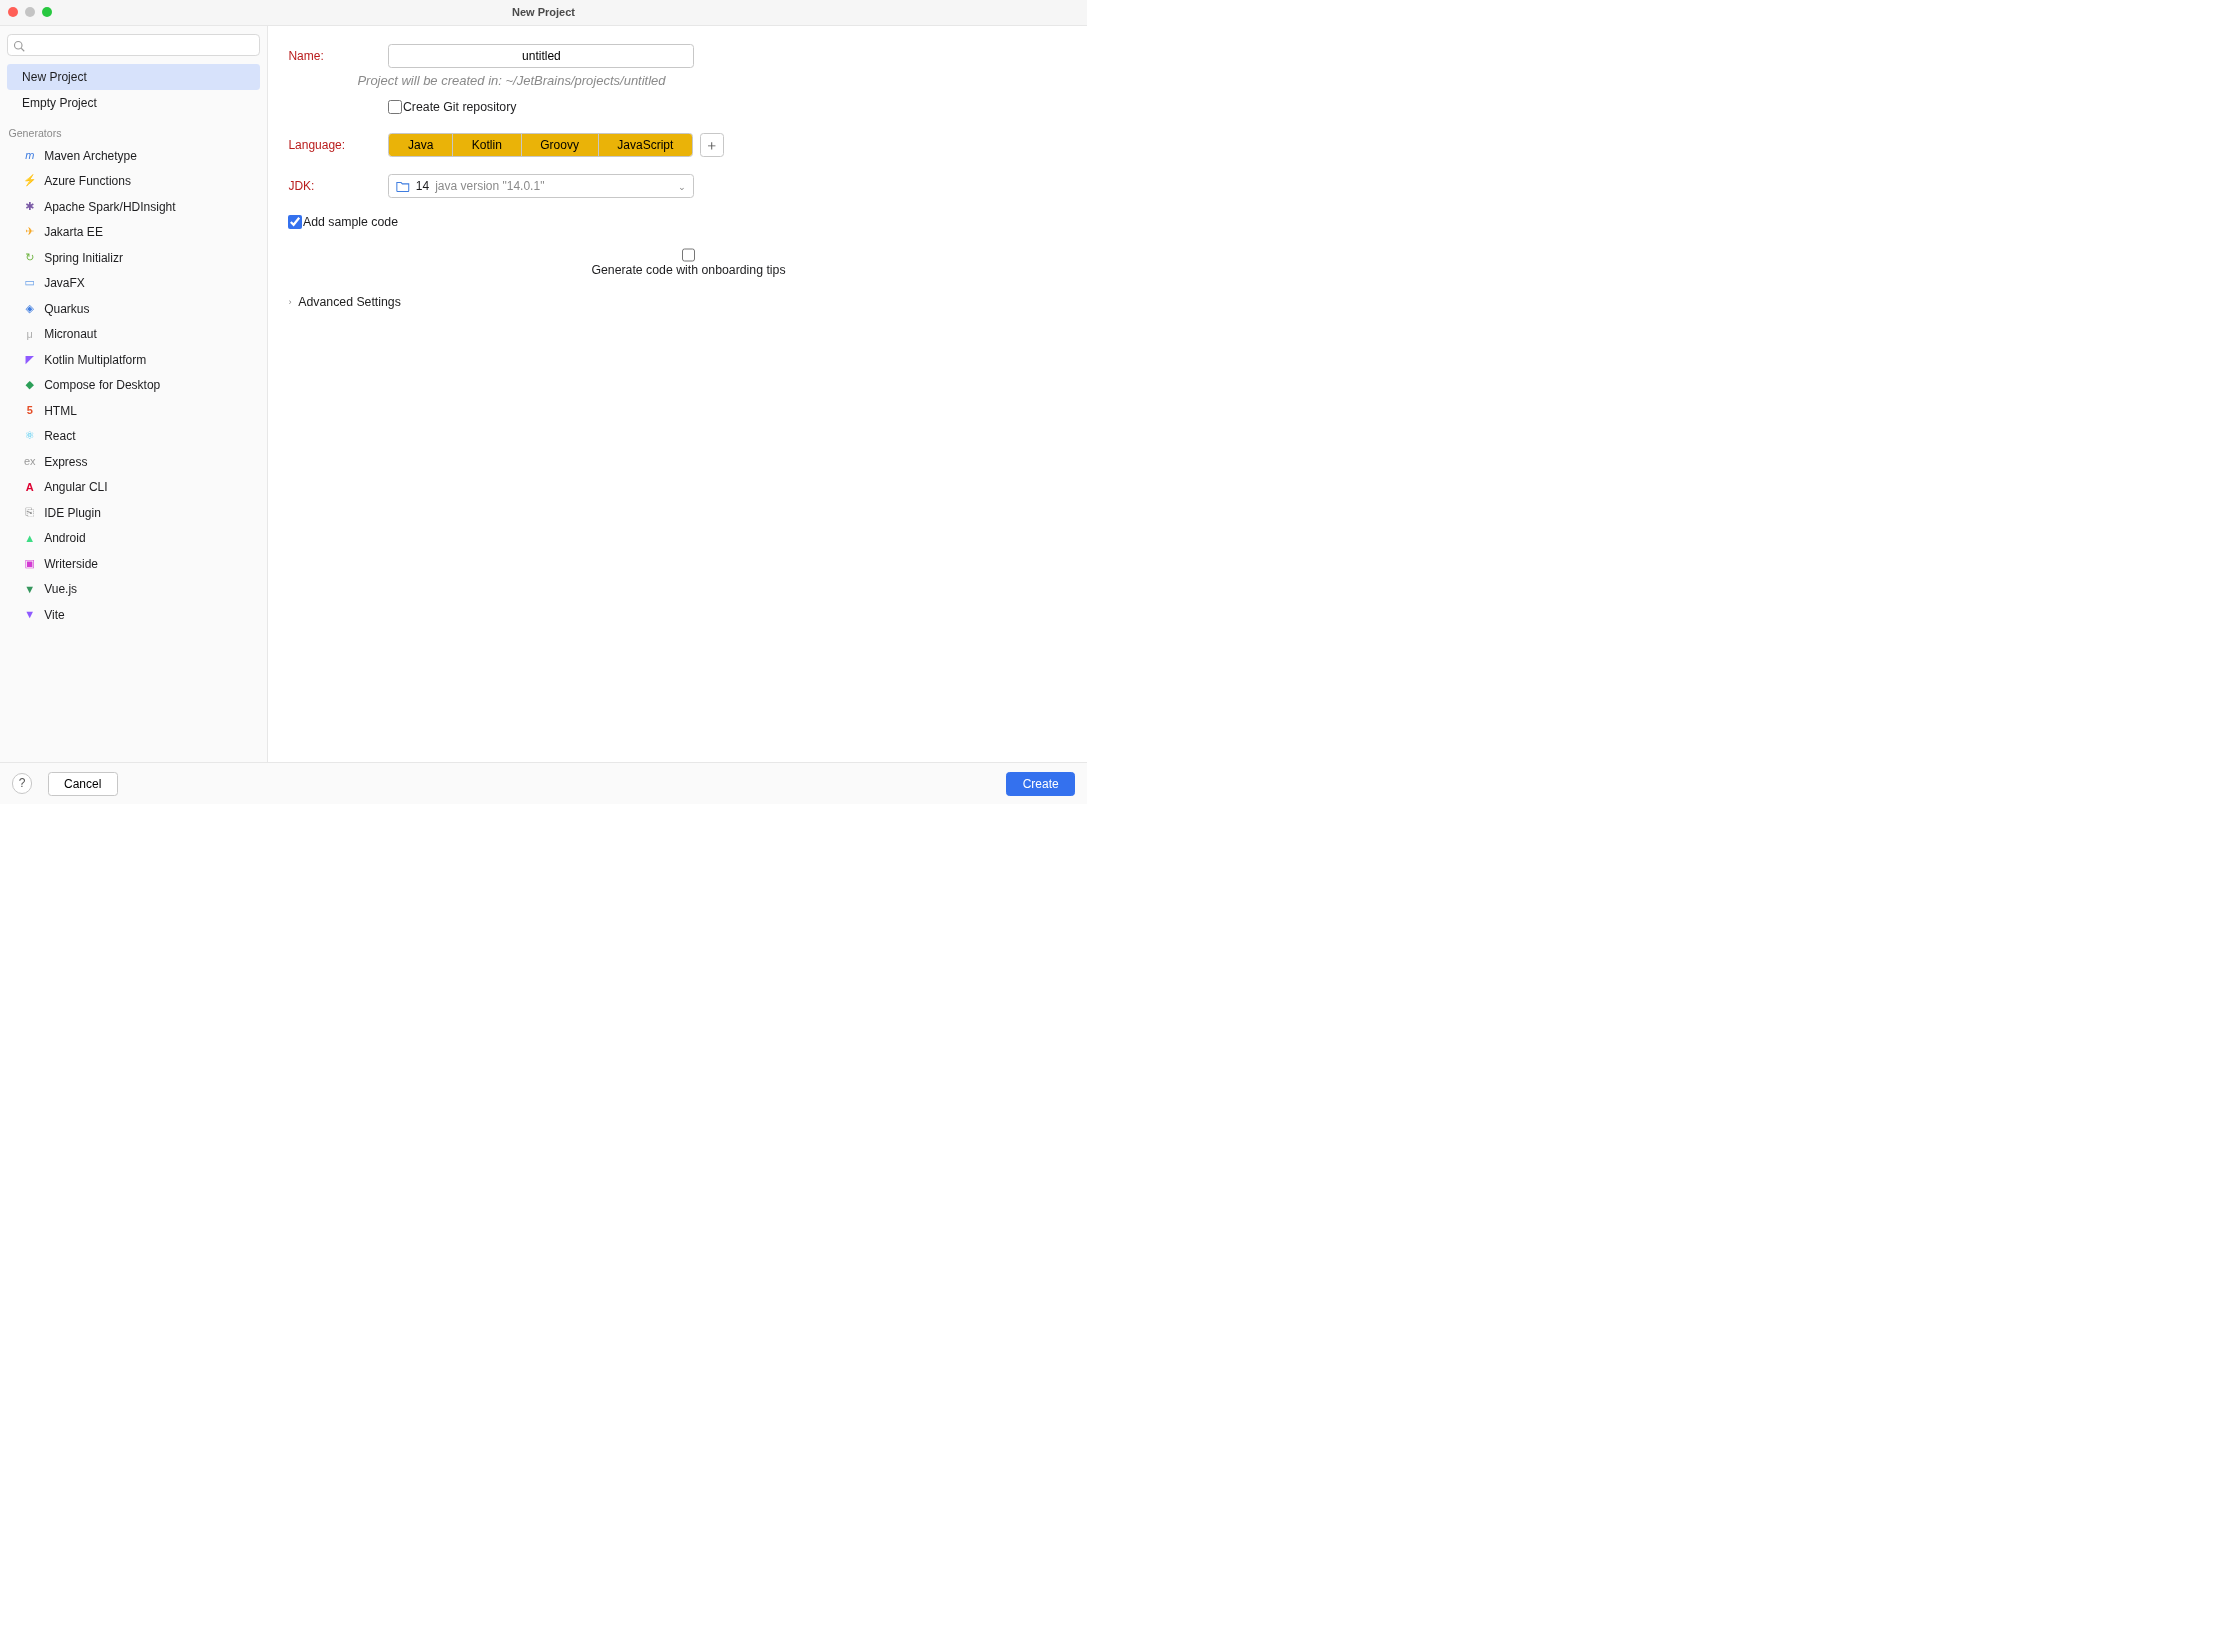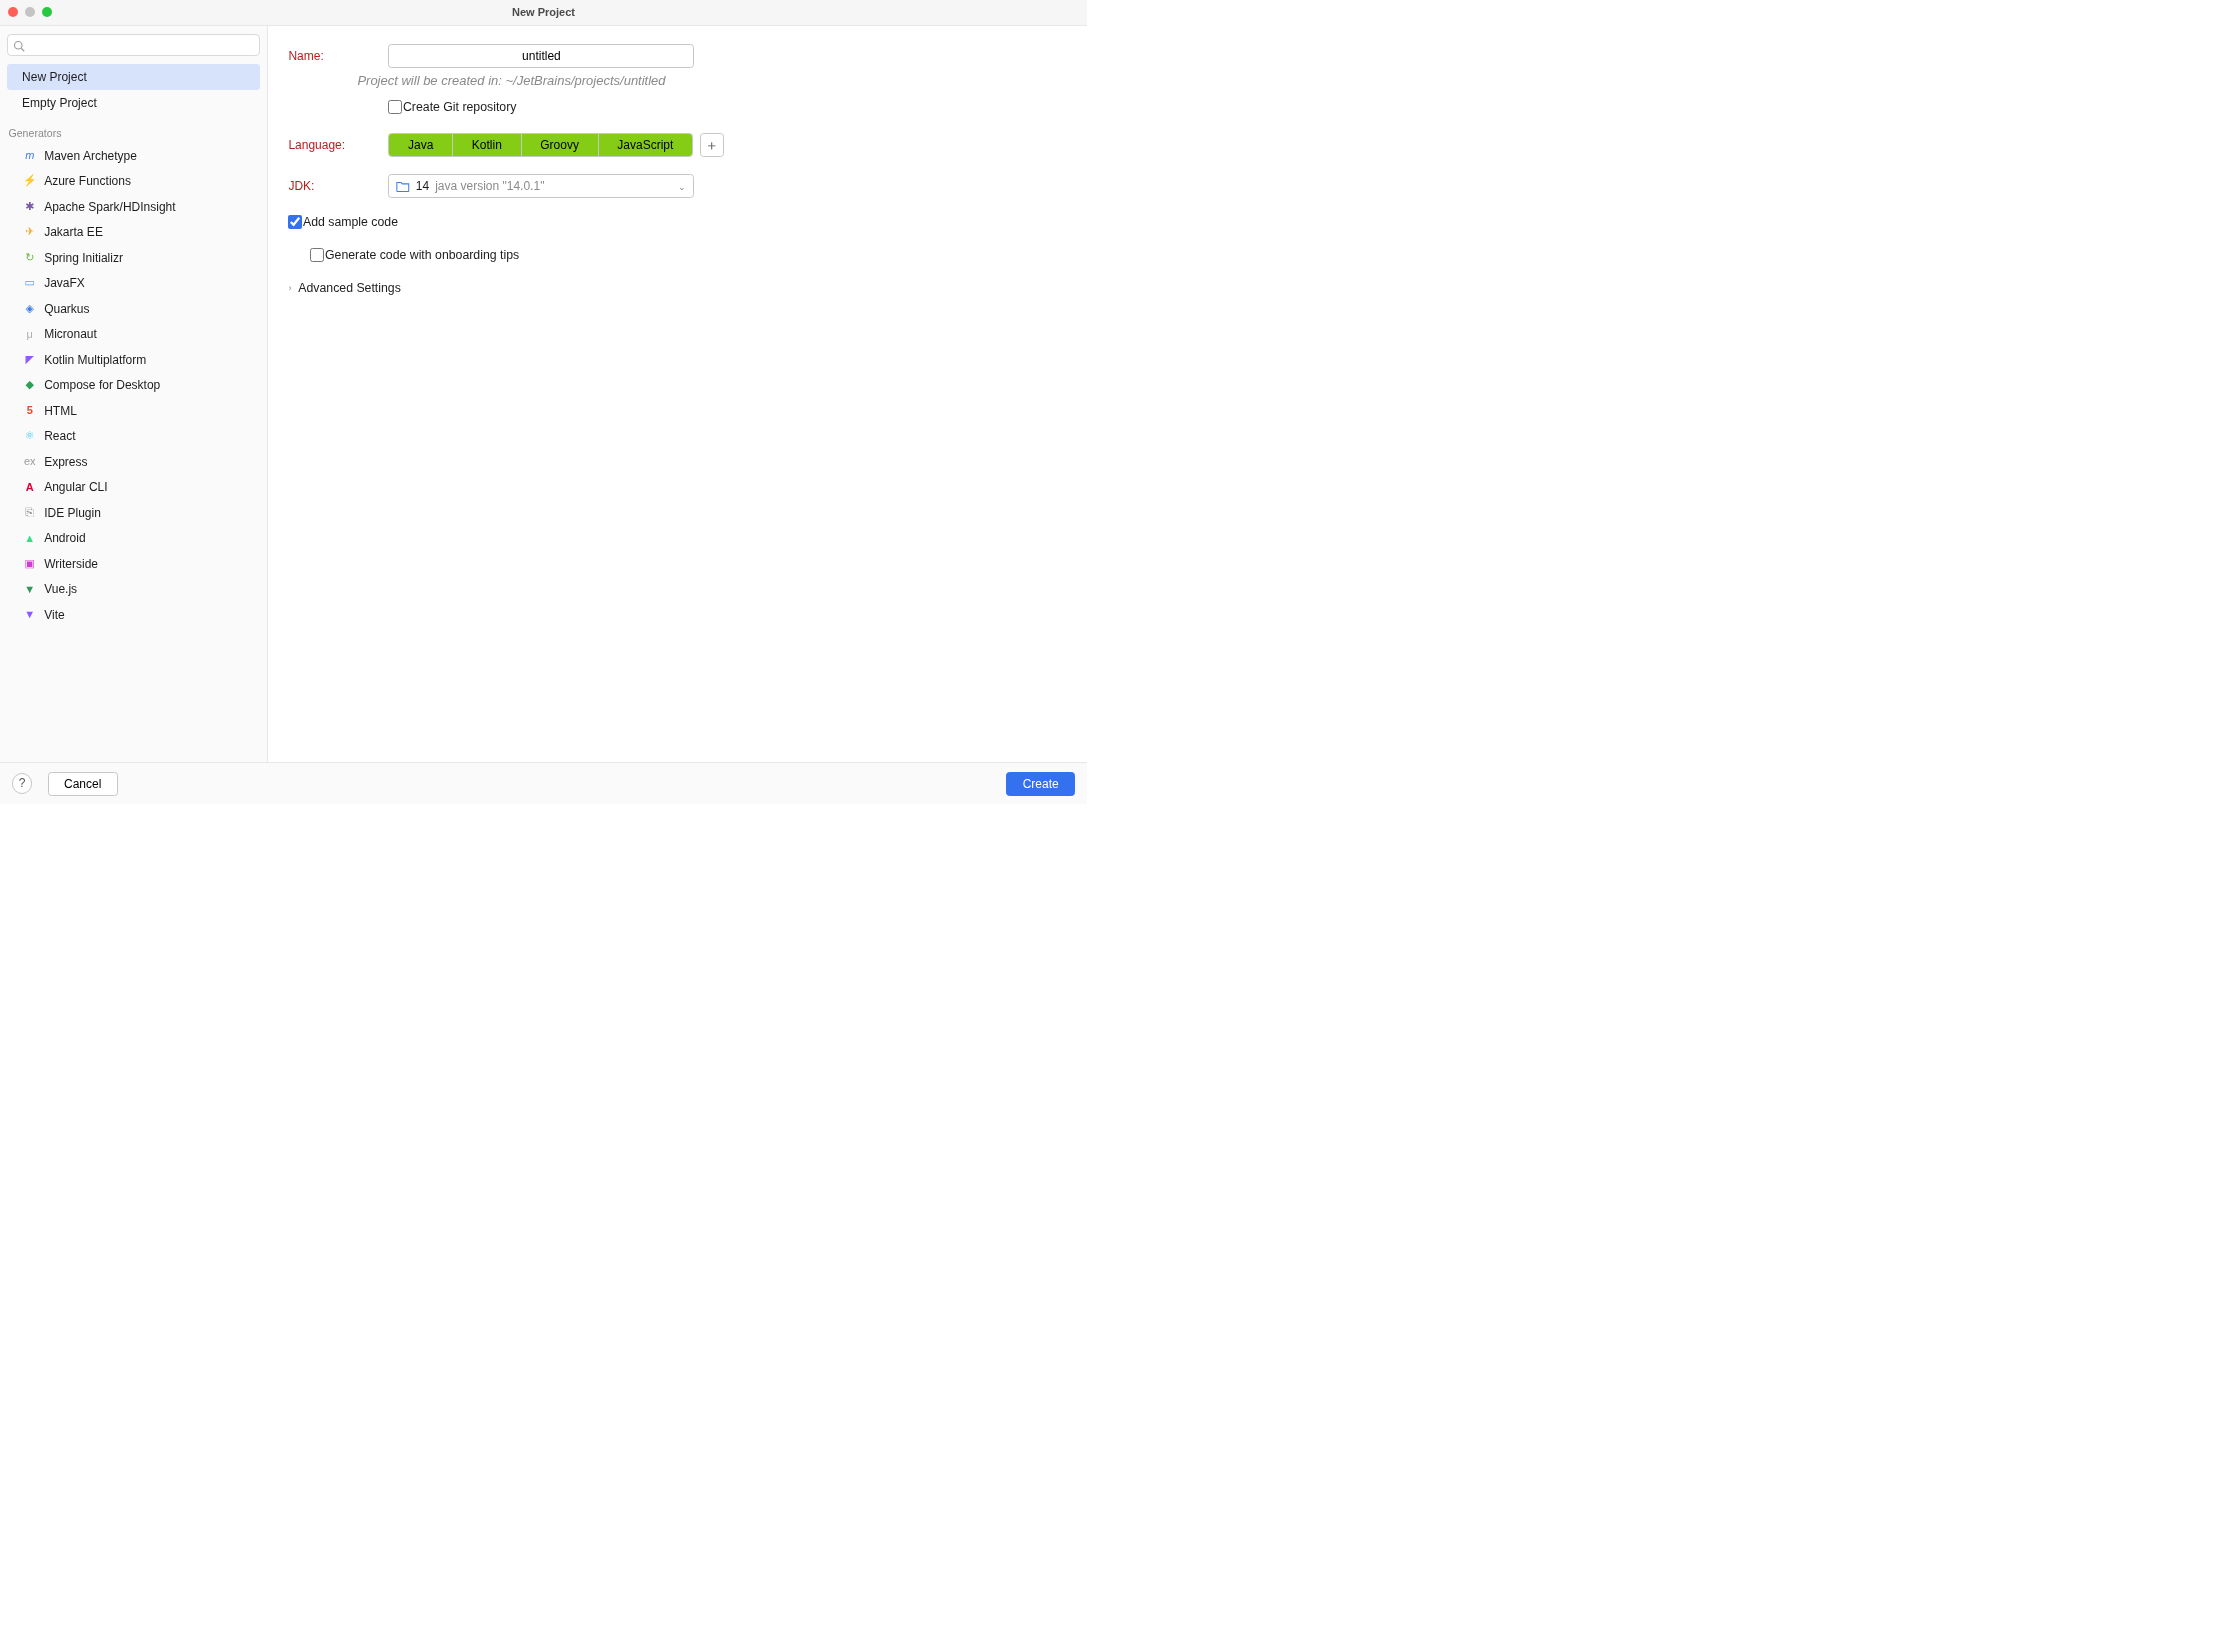--- a/index.html
+++ b/index.html
@@ -155,21 +155,21 @@
   }
 
   
   .seg {
     display: inline-flex;
     border: 0.8px solid #c7c7c7;
     border-radius: 3.4px;
     overflow: hidden;
   }
   .seg button {
-    background: #84cc16;
+    background: #eab308;
     border: none;
     border-left: 0.8px solid #c7c7c7;
     font-size: 12px;
     font-family: inherit;
     padding: 4.2px 18.7px;
     cursor: default;
   }
   .seg button:first-child { border-left: none; }
   .add-btn {
     width: 24px; height: 24px;
@@ -393,21 +393,21 @@
         <span>14</span>
         <span class="grey">java version "14.0.1"</span>
         <span class="chev">⌄</span>
       </div>
     </div>
 
     <div class="check-row" style="margin-left:0; margin-top:6.8px;">
       <input type="checkbox" checked="" style="">
       <span>Add sample code</span>
     </div>
-    <div class="check-row" style="margin-left:22px;">
+    <div class="check-row" style="margin-left:22px;flex-direction:column;">
       <input type="checkbox" style="">
       <span>Generate code with onboarding tips</span>
     </div>
 
     <div class="adv">
       <span class="chev">›</span>
       <span>Advanced Settings</span>
     </div>
   </div>
 </div>

